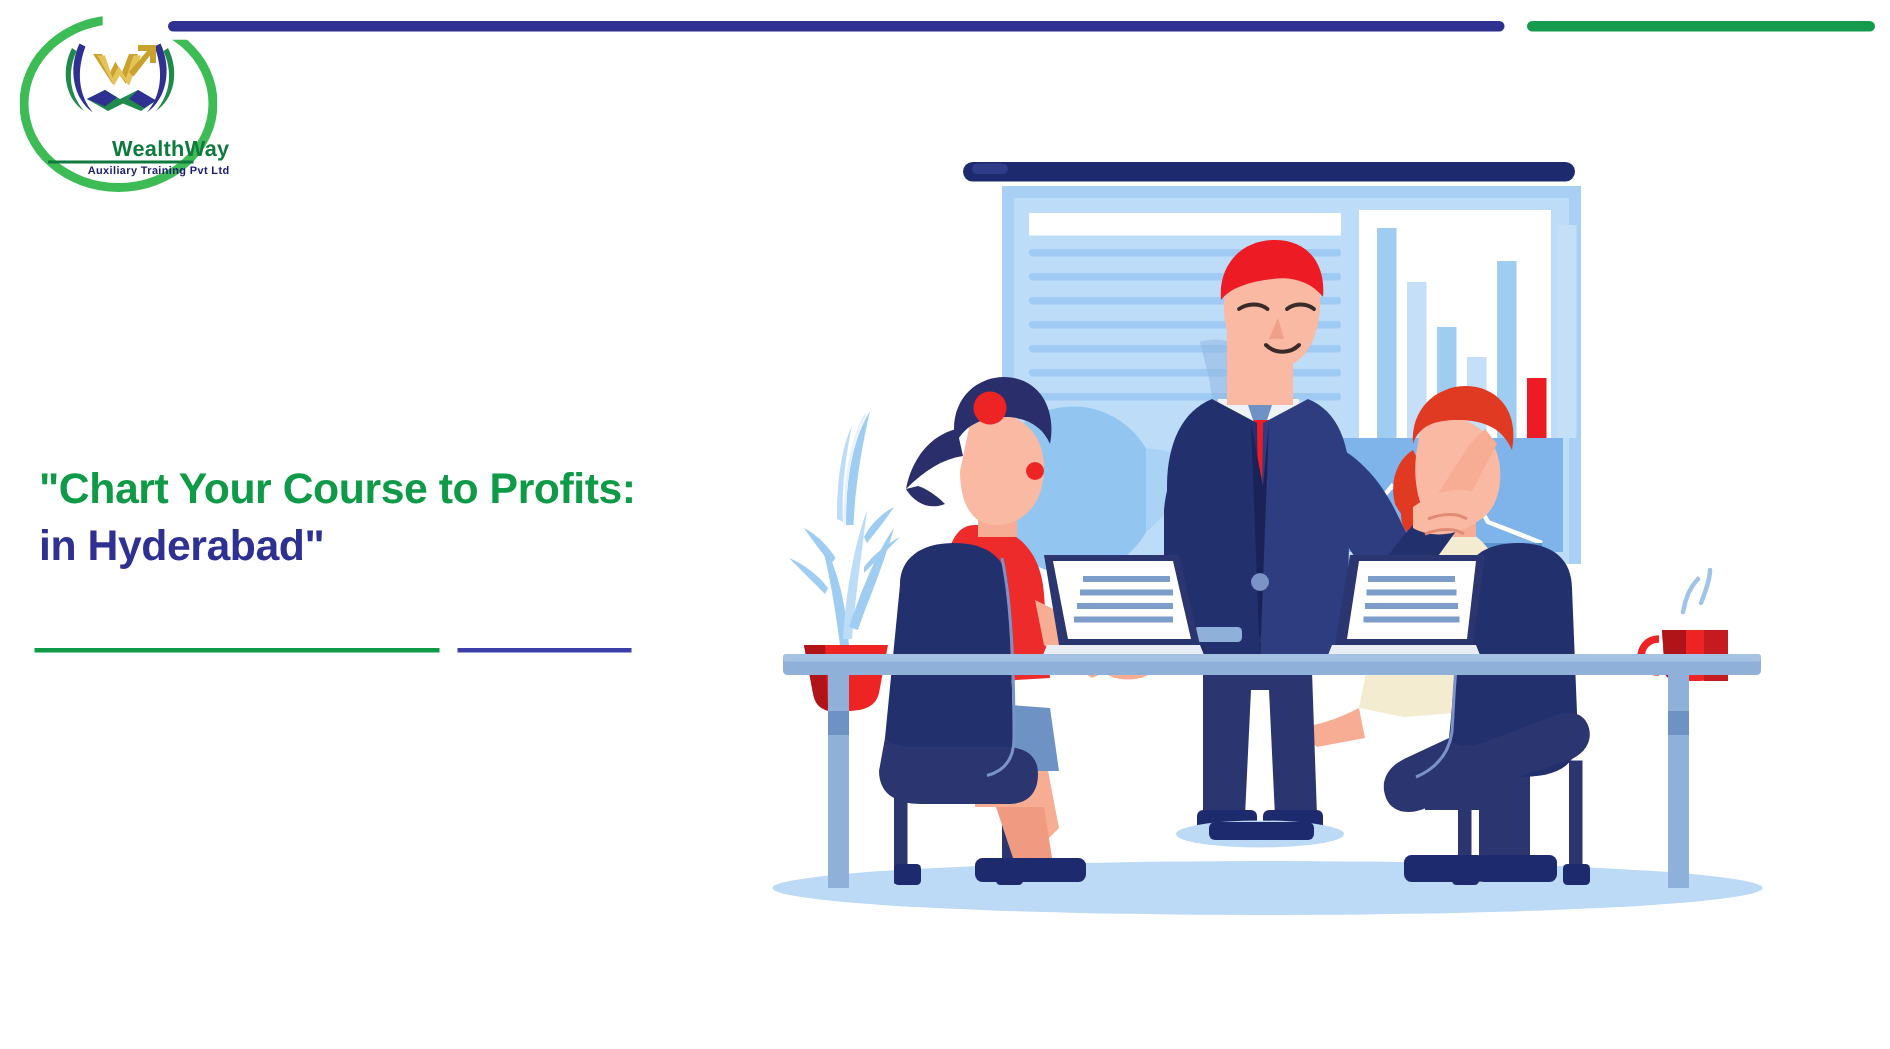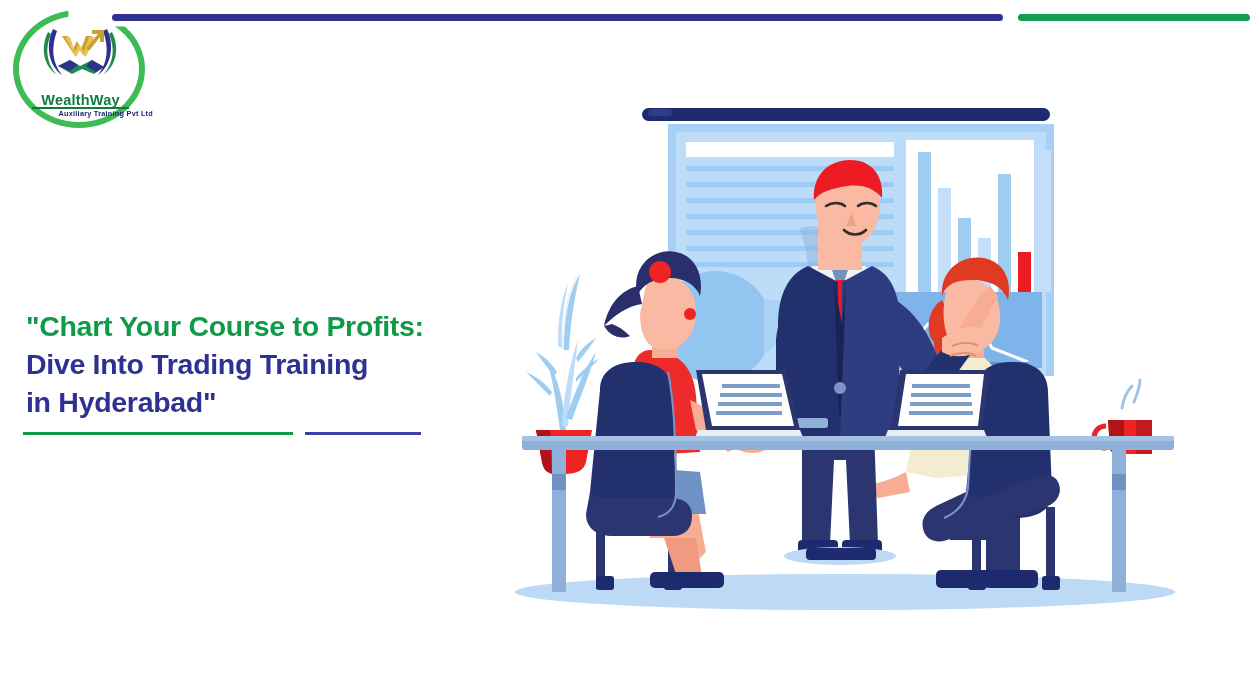--- a/index.html
+++ b/index.html
@@ -19,21 +19,21 @@
   
   #logo { position: absolute; left: 8px; top: 8px; width: 145px; height: 128px; }
   #logo-arc {
     position: absolute; left: 5px; top: 2px; width: 132px; height: 118px;
     border: 6px solid #3dbc56; border-radius: 50%;
     clip-path: polygon(0 0, 42% 0, 42% 14%, 100% 14%, 100% 100%, 0 100%);
   }
   #logo-mark { position: absolute; left: 26px; top: 14px; width: 92px; height: 62px; }
   #logo-name {
     position: absolute; left: 0; top: 84px; width: 145px;
-    text-align: center; font-size: 14.5px; font-weight: 700;
+    text-align: right; font-size: 14.5px; font-weight: 700;
     color: #0f7a3d; letter-spacing: .2px;
   }
   #logo-sub {
     position: absolute; left: 0; top: 101px; width: 145px;
     text-align: right; font-size: 7.3px; font-weight: 700;
     color: #1b1b6e; letter-spacing: .25px;
   }
   #logo-rule { position: absolute; left: 24px; top: 99px; width: 97px; height: 1.5px; background: #0f7a3d; }
 
   
@@ -73,21 +73,20 @@
       <path d="M24 44 L36 38 L44 43 L36 49 Z" fill="#2e3192"></path>
       <path d="M58 38 L70 45 L62 50 L52 44 Z" fill="#2e3192"></path>
     </svg>
     <div id="logo-name">WealthWay</div>
     <div id="logo-rule"></div>
     <div id="logo-sub">Auxiliary Training Pvt Ltd</div>
   </div>
 
   <div id="headline">
     <span class="l1">"Chart Your Course to Profits:</span>
-    <span class="l2">Dive Into Trading Training</span>
     <span class="l3">in Hyderabad"</span>
   </div>
   <div id="hl-rule-green"></div>
   <div id="hl-rule-blue"></div>
 
   <div id="art">
     <svg width="700" height="510" viewBox="0 0 700 510">
 
       <ellipse cx="345" cy="492" rx="330" ry="18" fill="#bcd9f5"></ellipse>
 

